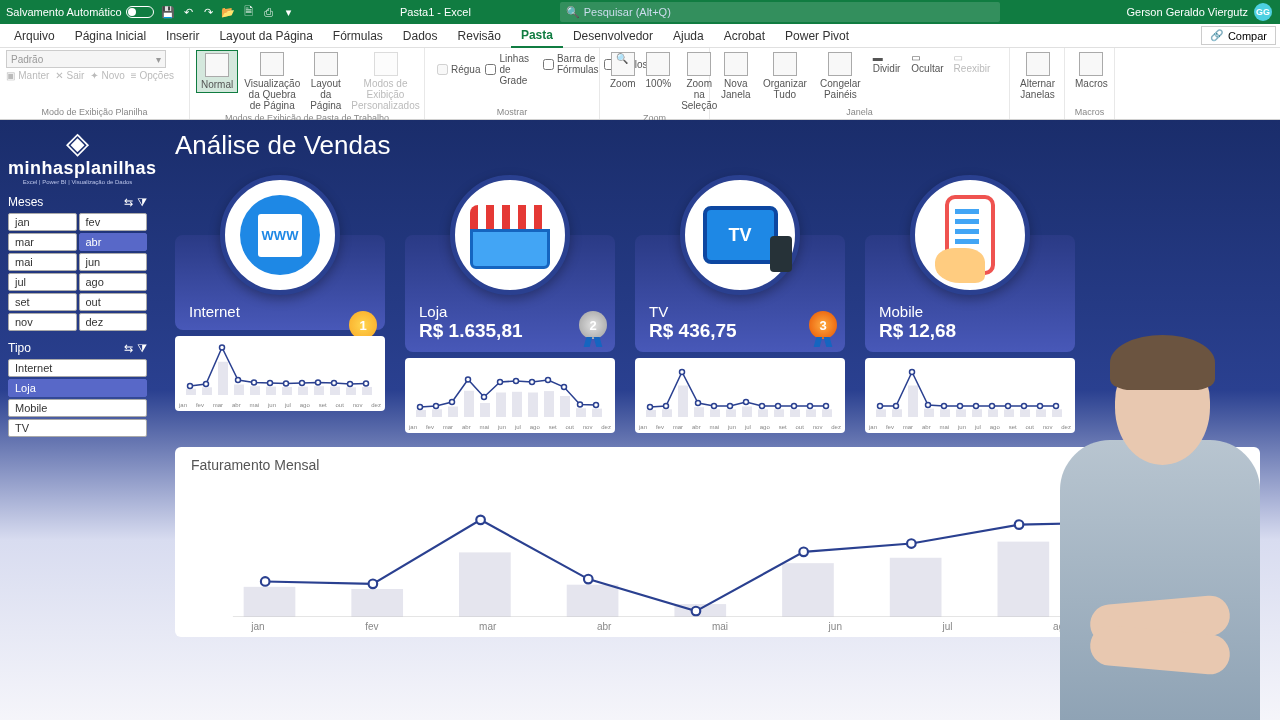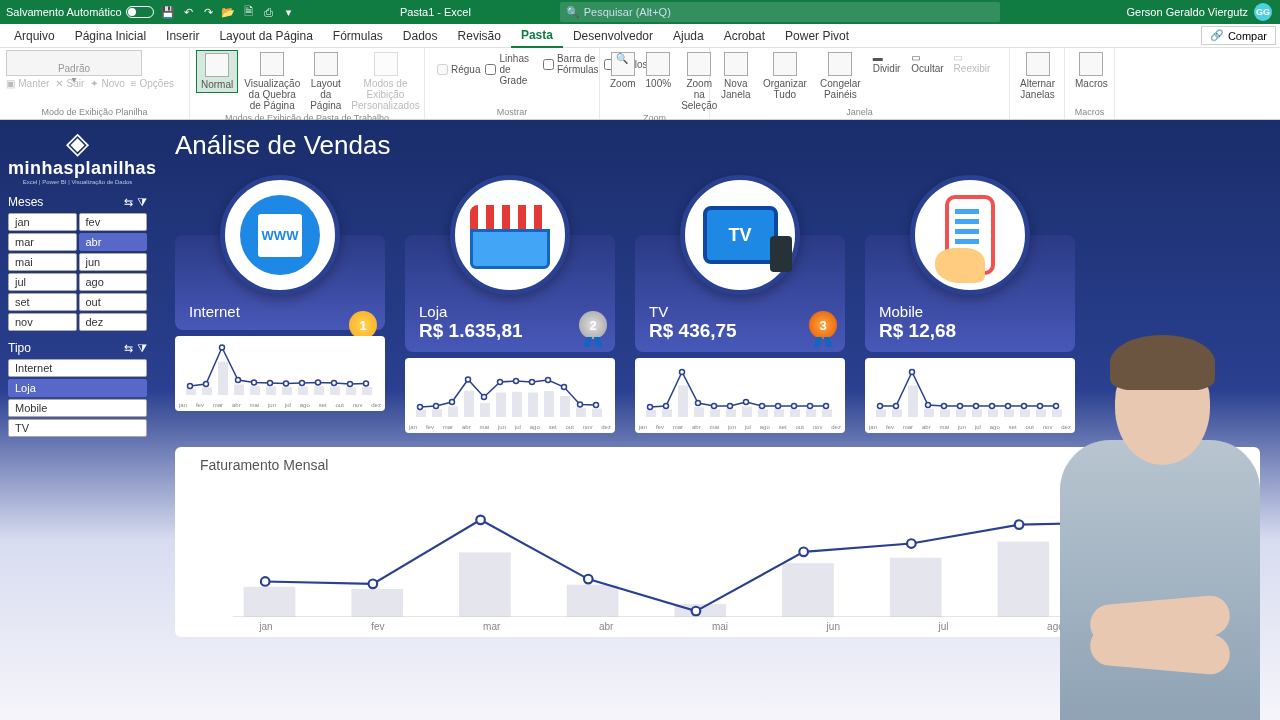--- a/index.html
+++ b/index.html
@@ -29,21 +29,21 @@
 .ribbon-group .gbody { flex: 1; display: flex; align-items: flex-start; gap: 2px; }
 .ribbon-group .glabel { text-align: center; color: #888; font-size: 9px; }
 .rbtn { display: flex; flex-direction: column; align-items: center; justify-content: flex-start; padding: 2px 4px; gap: 2px; cursor: pointer; text-align: center; }
 .rbtn.active { background: #d4e8dd; border: 1px solid #107c41; }
 .rbtn .ricon { width: 20px; height: 20px; border: 1px solid #aaa; background: #f8f8f8; }
 .rbtn .ricon.big { width: 24px; height: 24px; }
 .rbtn.disabled { color: #bbb; }
 .ribbon .chk { display: flex; align-items: center; gap: 3px; padding: 1px 2px; }
 .ribbon .chk input { width: 11px; height: 11px; }
 .ribbon .colv { display: flex; flex-direction: row; gap: 1px; padding: 2px 4px; }
-.ribbon .namebox { width: 136px; height: 18px; border: 1px solid #ccc; background: #f5f5f5; font-size: 10px; padding: 12px 4px; color: #999; display: flex; align-items: center; justify-content: space-between; flex-direction: column; }
+.ribbon .namebox { width: 160px; height: 18px; border: 1px solid #ccc; background: #f5f5f5; font-size: 10px; padding: 4px 4px; color: #999; display: flex; align-items: center; justify-content: space-between; }
 
 
 .dashboard { position: absolute; top: 120px; left: 0; right: 0; bottom: 0; background: linear-gradient(180deg, #1a2d6b 0%, #2a4090 45%, #d8dcf0 70%, #f5f5fa 100%); display: flex; }
 .sidebar { width: 155px; padding: 8px; display: flex; flex-direction: column; gap: 10px; }
 .logo { text-align: center; color: #fff; }
 .logo-mark { font-size: 30px; line-height: 1; }
 .logo-text { font-size: 18px; font-weight: bold; letter-spacing: 0.5px; }
 .logo-sub { font-size: 6px; color: #b8c2e8; }
 
 .slicer { }
@@ -66,21 +66,21 @@
 .medal { position: absolute; right: 8px; top: 76px; width: 28px; height: 28px; border-radius: 50%; display: flex; align-items: center; justify-content: center; font-size: 13px; font-weight: bold; color: #fff; }
 .medal.gold { background: radial-gradient(circle, #ffd54f, #f9a825); }
 .medal.silver { background: radial-gradient(circle, #e0e0e0, #9e9e9e); }
 .medal.bronze { background: radial-gradient(circle, #ffab40, #e65100); }
 .medal::after { content: ""; position: absolute; bottom: -8px; left: 6px; width: 6px; height: 10px; background: #1565c0; transform: skewX(-15deg); }
 .medal::before { content: ""; position: absolute; bottom: -8px; right: 6px; width: 6px; height: 10px; background: #1565c0; transform: skewX(15deg); }
 .mini-chart { background: #fff; border-radius: 4px; height: 75px; margin-top: 6px; padding: 4px; position: relative; }
 .mini-chart svg { width: 100%; height: 58px; }
 .mini-labels { display: flex; justify-content: space-between; font-size: 6px; color: #888; }
 
-.big-chart { background: #fff; border-radius: 6px; margin-top: 14px; padding: 10px 25px; height: 190px; position: relative; }
+.big-chart { background: #fff; border-radius: 6px; margin-top: 14px; padding: 10px 16px; height: 190px; position: relative; }
 .big-chart h3 { font-size: 14px; color: #555; font-weight: 500; margin-bottom: 4px; }
 .big-chart svg { width: 100%; height: 140px; }
 .big-labels { display: flex; justify-content: space-around; font-size: 10px; color: #888; padding: 0 10px; }
 
 .person { position: absolute; right: -10px; bottom: 0; width: 270px; height: 460px; z-index: 10; }
 .person-body { position: absolute; bottom: 0; left: 40px; width: 200px; height: 280px; background: linear-gradient(180deg, #b8c5d0 0%, #8fa3b5 100%); border-radius: 50px 50px 0 0; }
 .person-head { position: absolute; bottom: 255px; left: 95px; width: 95px; height: 115px; background: #e8c8b0; border-radius: 45% 45% 50% 50%; }
 .person-hair { position: absolute; bottom: 330px; left: 90px; width: 105px; height: 55px; background: #6b5440; border-radius: 50% 50% 20% 20%; }
 .person-arms { position: absolute; bottom: 40px; left: 60px; width: 160px; height: 100px; }
 .person-arms::before, .person-arms::after { content: ""; position: absolute; background: #e8c8b0; border-radius: 20px; }

